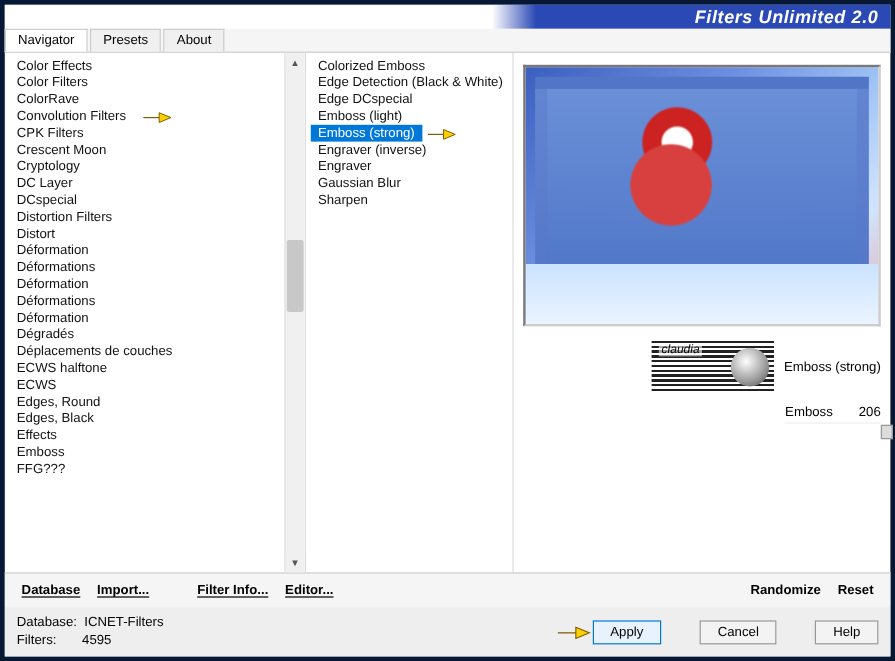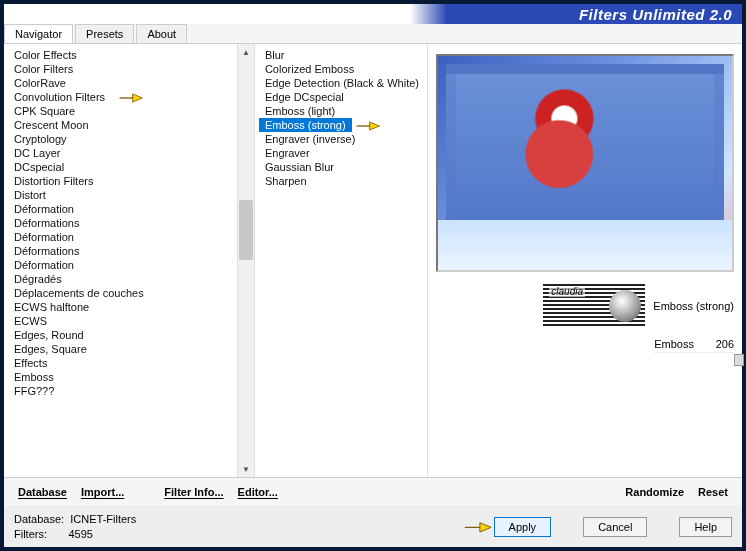--- a/index.html
+++ b/index.html
@@ -65,58 +65,55 @@
   <div class="main">
     <div class="left-pane">
       <div class="scrollwrap">
         <div class="list" id="left-list">
             <div class="item pointer-row">Color Effects</div>
             <div class="item pointer-row">Color Filters</div>
             <div class="item pointer-row">ColorRave</div>
             <div class="item pointer-row">Convolution Filters<span class="hand" style="left: 110px; top: -1px;"><svg viewBox="0 0 32 20">
                   <path d="M2 10 L18 10 L18 5 L30 10 L18 15 L18 10 Z" fill="#ffcf00" stroke="#7a5b00" stroke-width="1"></path>
                 </svg></span></div>
-            <div class="item pointer-row">CPK Square</div>
+            <div class="item pointer-row">CPK Filters</div>
             <div class="item pointer-row">Crescent Moon</div>
             <div class="item pointer-row">Cryptology</div>
             <div class="item pointer-row">DC Layer</div>
             <div class="item pointer-row">DCspecial</div>
             <div class="item pointer-row">Distortion Filters</div>
             <div class="item pointer-row">Distort</div>
             <div class="item pointer-row">Déformation</div>
             <div class="item pointer-row">Déformations</div>
             <div class="item pointer-row">Déformation</div>
             <div class="item pointer-row">Déformations</div>
             <div class="item pointer-row">Déformation</div>
             <div class="item pointer-row">Dégradés</div>
             <div class="item pointer-row">Déplacements de couches</div>
             <div class="item pointer-row">ECWS halftone</div>
             <div class="item pointer-row">ECWS</div>
             <div class="item pointer-row">Edges, Round</div>
-            <div class="item pointer-row">Edges, Square</div>
+            <div class="item pointer-row">Edges, Black</div>
             <div class="item pointer-row">Effects</div>
             <div class="item pointer-row">Emboss</div>
             <div class="item pointer-row">FFG???</div>
           </div>
         <div class="scrollbar">
           <div class="sb-btn">▲</div>
           <div class="sb-track">
               <div class="sb-thumb"></div>
             </div>
           <div class="sb-btn">▼</div>
         </div>
       </div>
     </div>
 
     <div class="mid-pane">
       <div class="scrollwrap">
         <div class="list" id="mid-list">
-            <div class="pointer-row">
-              <div class="item">Blur</div>
-            </div>
             <div class="pointer-row">
               <div class="item">Colorized Emboss</div>
             </div>
             <div class="pointer-row">
               <div class="item">Edge Detection (Black &amp; White)</div>
             </div>
             <div class="pointer-row">
               <div class="item">Edge DCspecial</div>
             </div>
             <div class="pointer-row">

